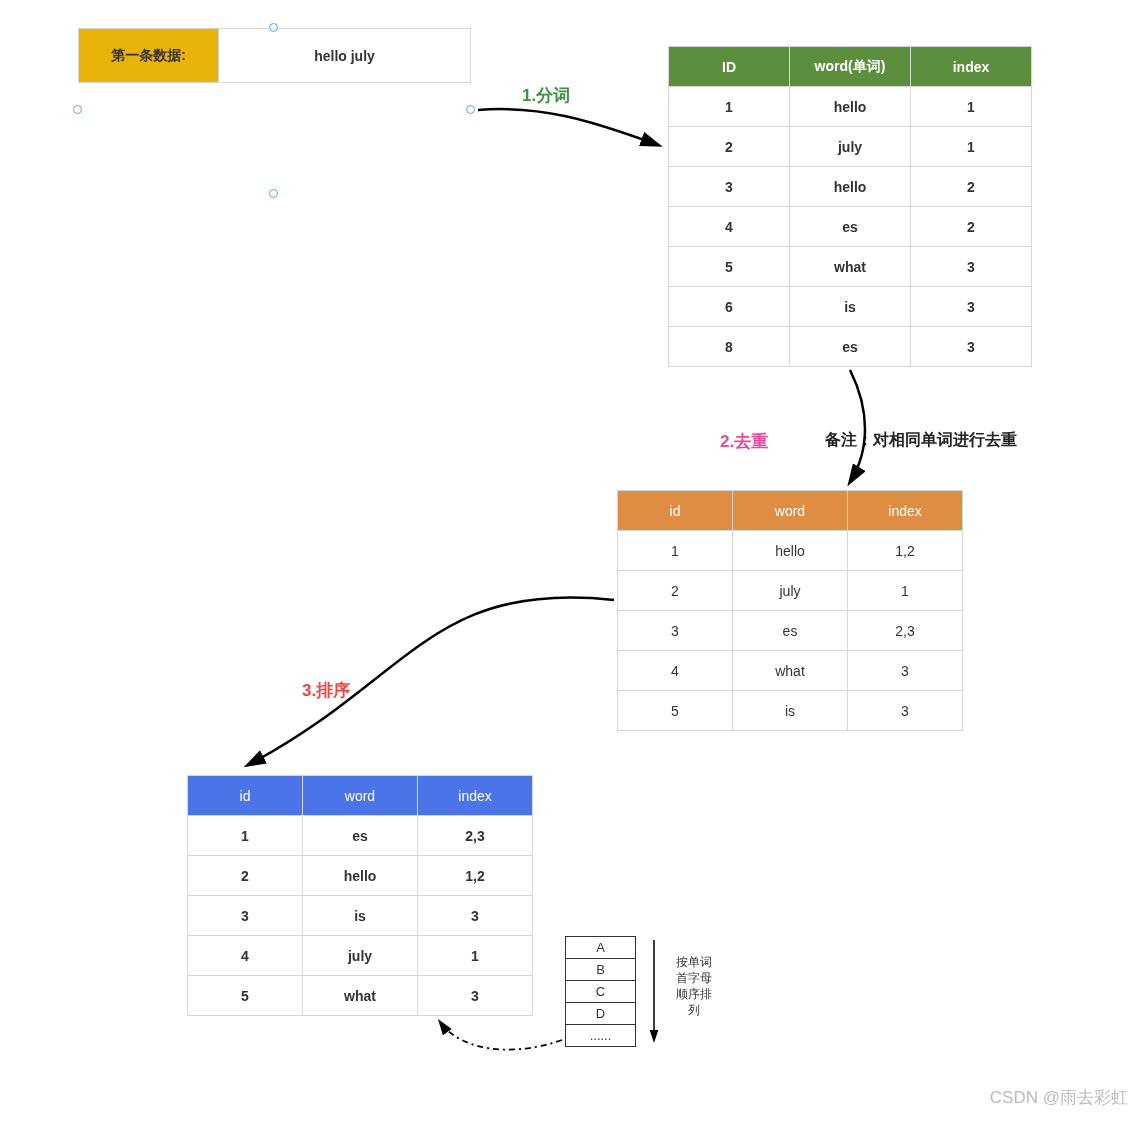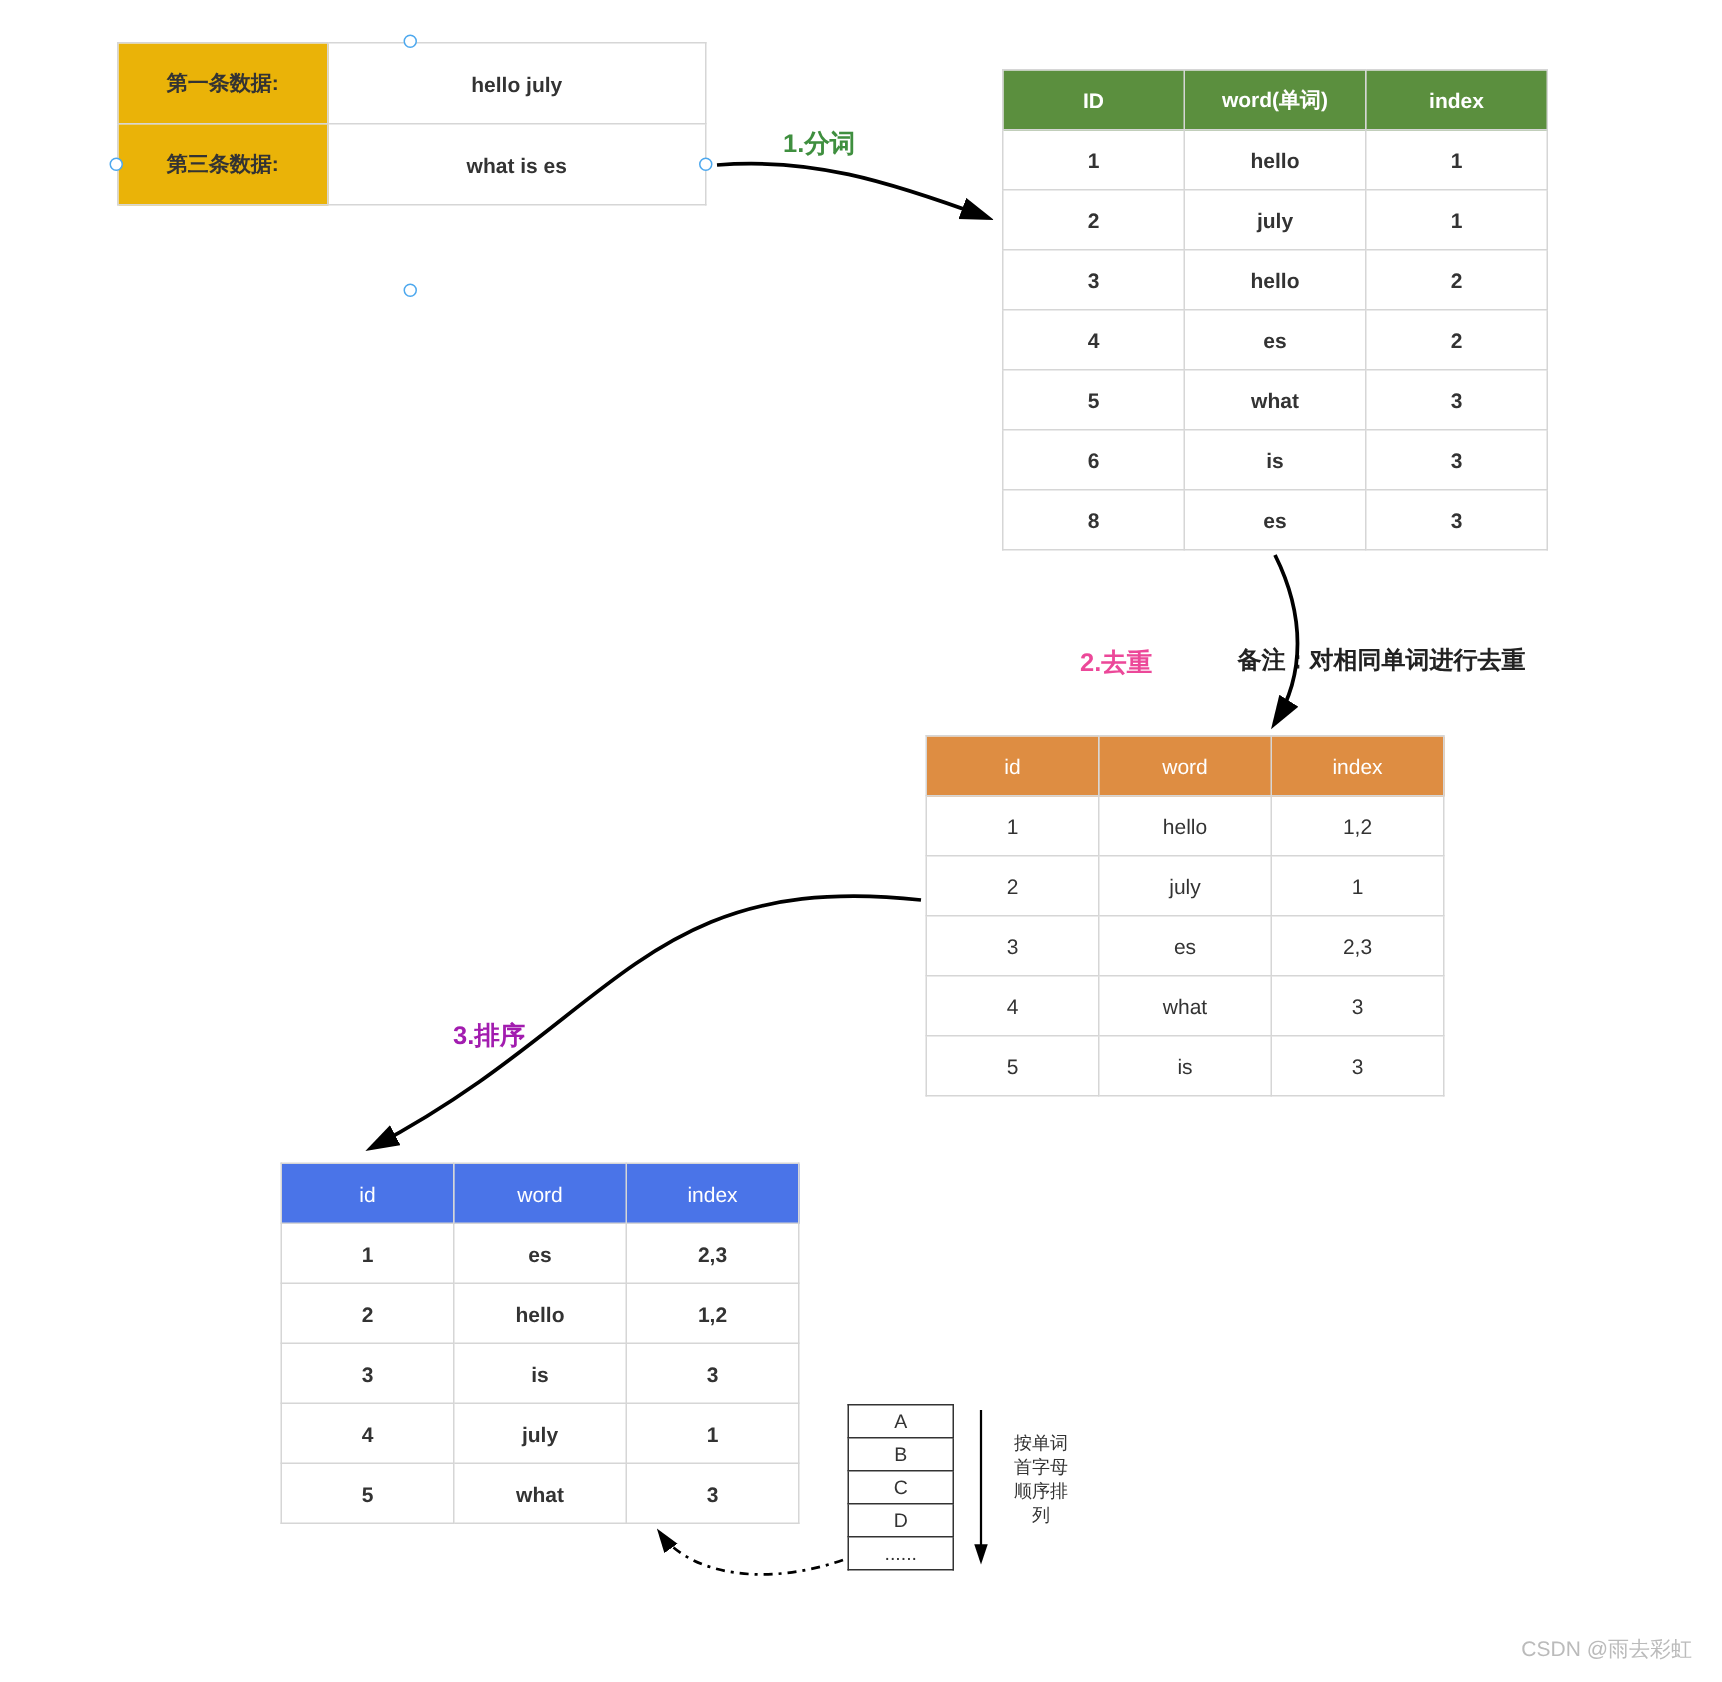--- a/index.html
+++ b/index.html
@@ -46,51 +46,47 @@
   .t4 th { background: #4a74e8; color: #fff; font-weight: normal; height: 40px; }
   .t4 td { height: 40px; font-weight: bold; }
   .t4 .c { width: 115px; }
   
   .alpha { border-collapse: collapse; }
   .alpha td { border: 1px solid #333; width: 70px; height: 22px; font-size: 13px; }
   
   .lbl { font-weight: bold; font-size: 17px; }
   .green { color: #3f8f3f; }
   .orange { color: #ec4899; }
-  .blue { color: #a21caf; }
+  .blue { color: #ef4444; }
   .note { font-weight: bold; color: #222; font-size: 16px; }
   .small { font-size: 12px; line-height: 16px; text-align: center; font-family: Liberation Serif, serif; }
   
   svg.arrows {
     position: absolute;
     left: 0; top: 0;
     width: 1148px; height: 1121px;
     pointer-events: none;
   }
   .watermark {
     position: absolute;
     right: 20px;
     bottom: 12px;
     color: #bbb;
-    font-size: 14px;
+    font-size: 17px;
   }
 </style>
 </head>
 <body>
 
 <div class="abs" style="left:78px; top:28px;">
   <table class="t1">
     <tbody>
         <tr>
       <td class="c1">第一条数据:</td>
       <td class="c2">hello july</td>
-    </tr>
-    <tr>
-      <td class="c1">第三条数据:</td>
-      <td class="c2">what is es</td>
     </tr>
   </tbody>
     </table>
 </div>
 
 <div class="handle" style="left:269px; top:23px;"></div>
 <div class="handle" style="left:269px; top:189px;"></div>
 <div class="handle" style="left:73px; top:105px;"></div>
 <div class="handle" style="left:466px; top:105px;"></div>
 

